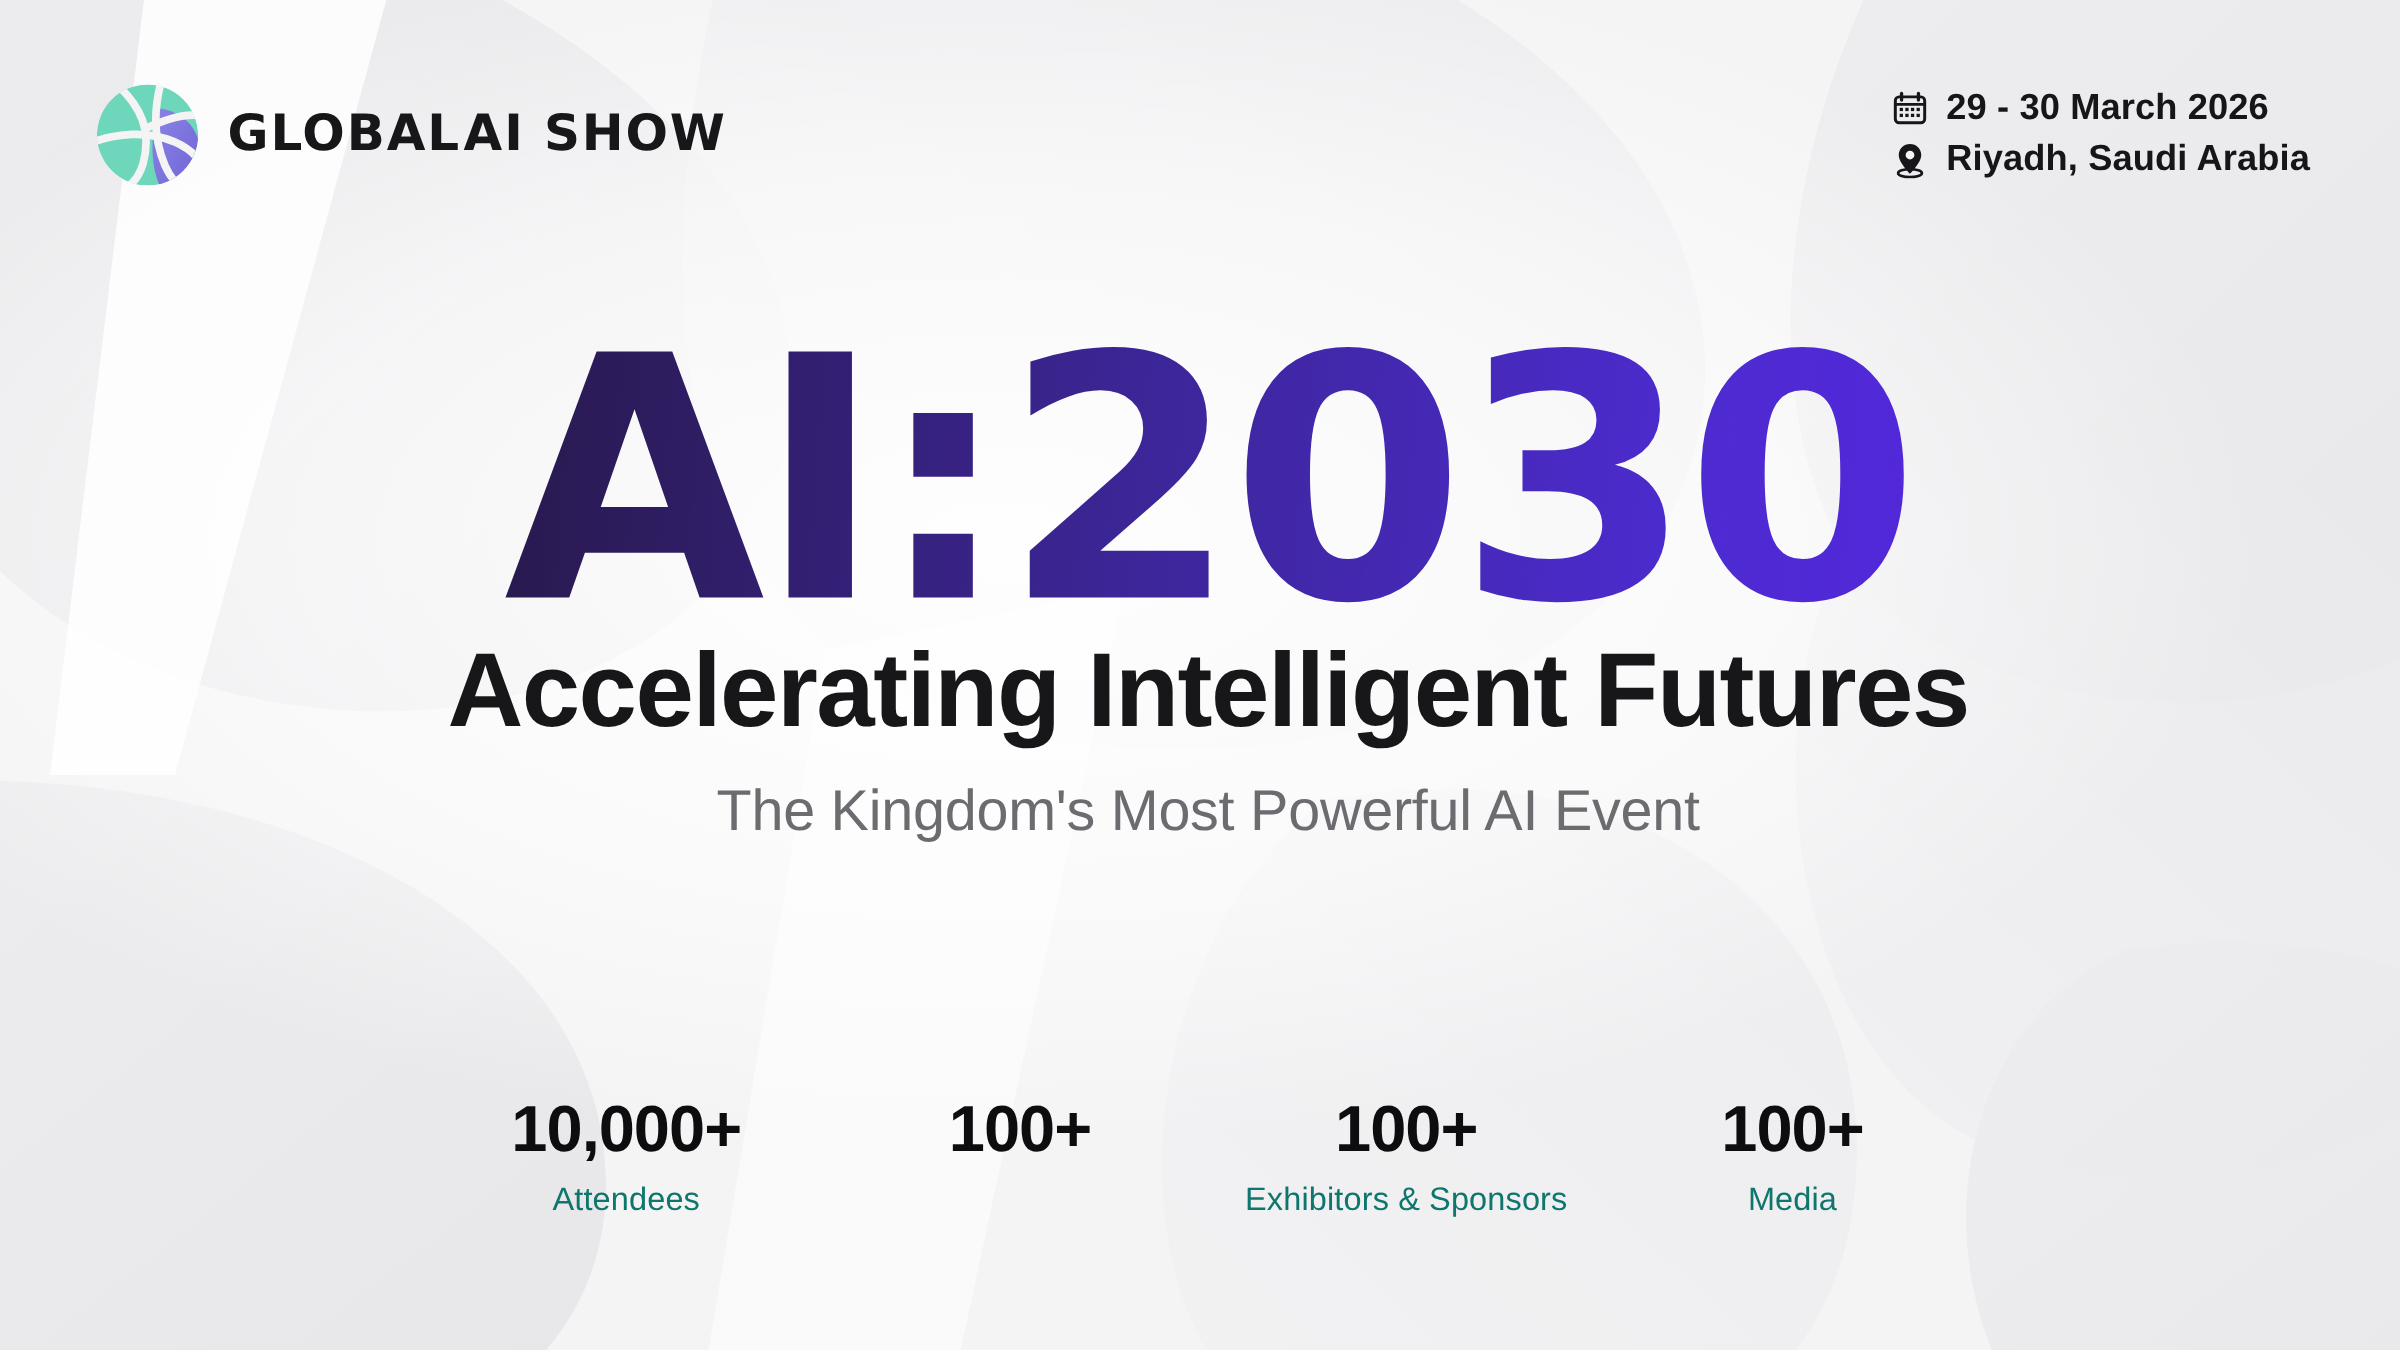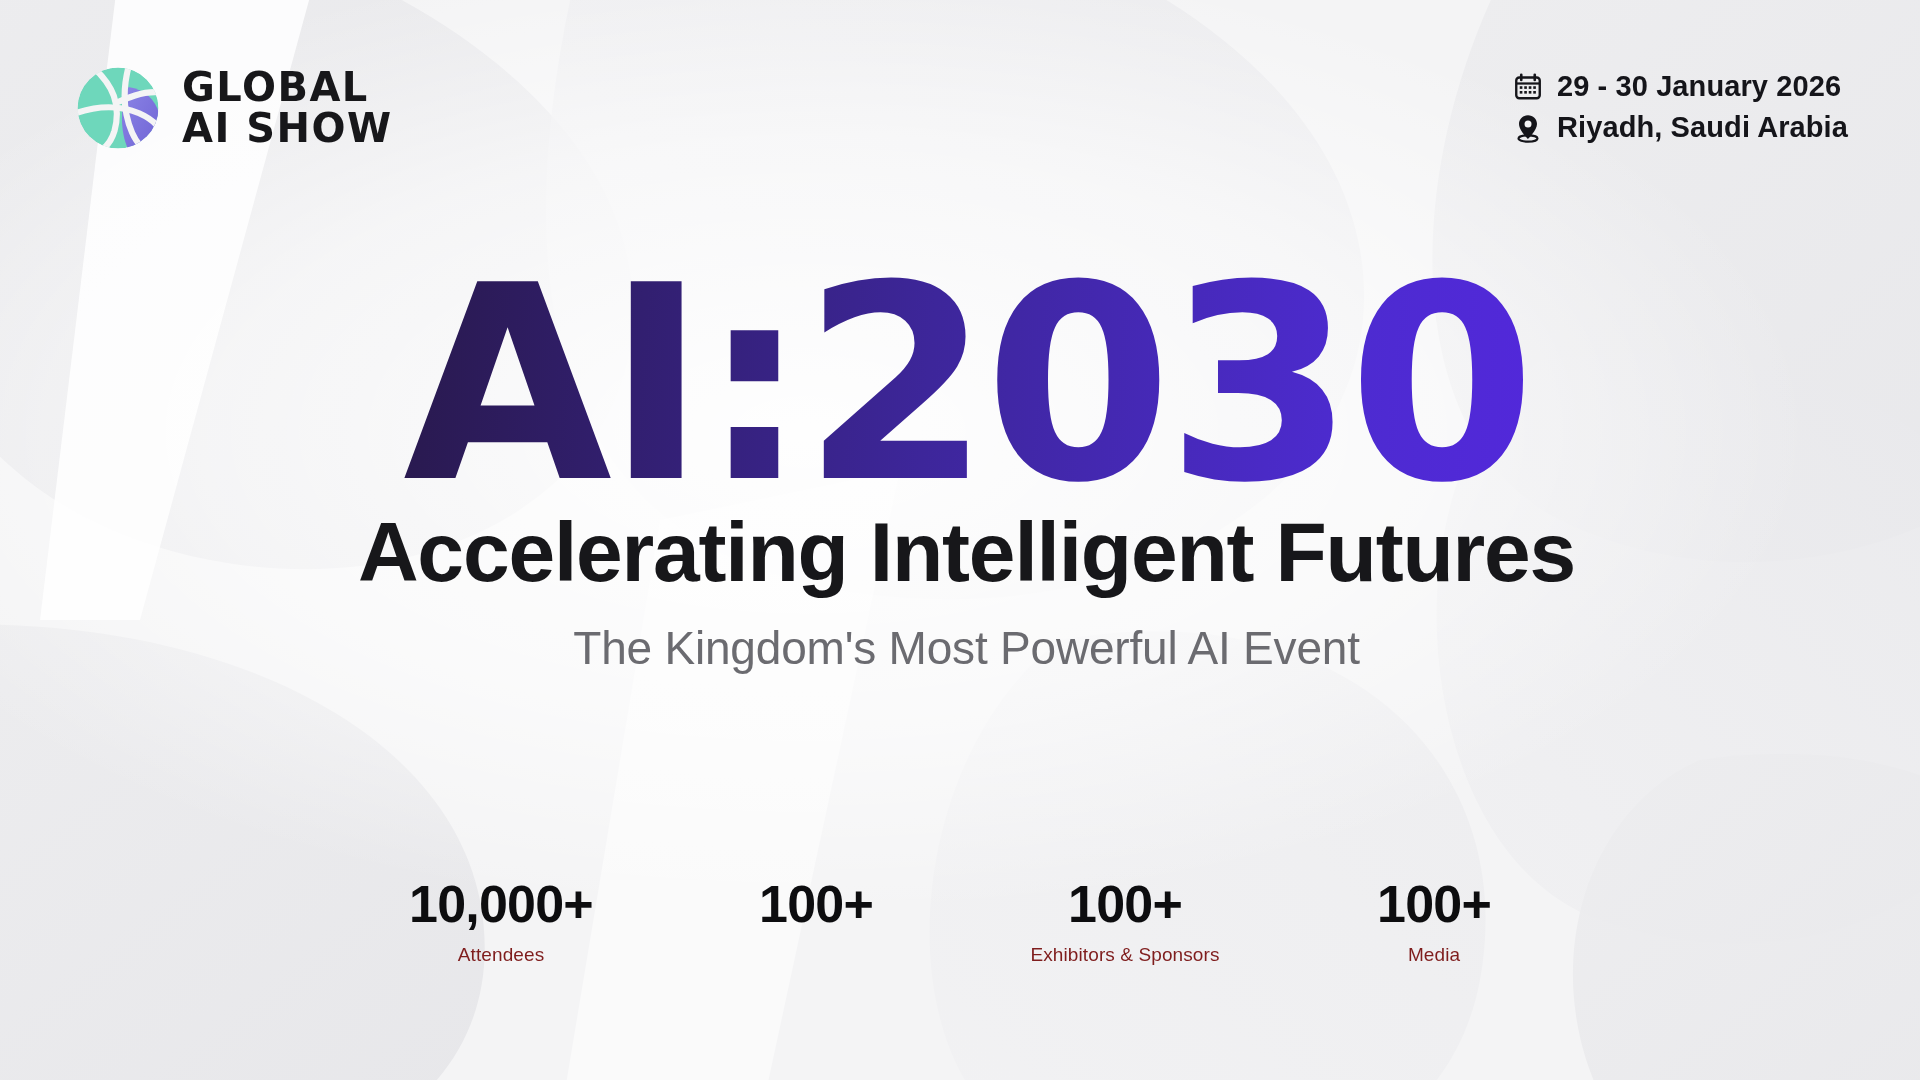--- a/index.html
+++ b/index.html
@@ -37,21 +37,21 @@
     height:200px;
     display:flex;
     align-items:flex-start;
     justify-content:space-between;
     padding:64px 72px 0 74px;
   }
 
   .brand { display:flex; align-items:center; gap:20px; }
   .brand-mark { width:88px; height:88px; flex:0 0 88px; display:block; }
   .brand-words {
-    display:flex; flex-direction:column;
+    display:flex; 
     gap:2px;
     line-height:0.98;
   }
   .brand-line {
     font-family:"DejaVu Sans", sans-serif;
     font-size:40px;
     font-weight:700;
     letter-spacing:1.5px;
     color:#17171a;
     white-space:nowrap;
@@ -122,23 +122,23 @@
   .stat-value {
     font-size:52px;
     font-weight:700;
     color:#0d0d0f;
     letter-spacing:-0.8px;
     line-height:1.05;
     white-space:nowrap;
   }
   .stat-label {
     margin-top:12px;
-    font-size:19px;
+    font-size:26px;
     font-weight:400;
-    color:#7f1d1d;
+    color:#0f766e;
     letter-spacing:0.1px;
     white-space:nowrap;
   }
 </style>
 </head>
 <body>
 
 <div class="stage">
 
   <svg class="bg-layer" viewBox="0 0 1920 1080" preserveAspectRatio="none" aria-hidden="true">
@@ -217,21 +217,21 @@
             <rect x="5.4" y="11.4" width="2.1" height="2.1"></rect>
               <rect x="9.0" y="11.4" width="2.1" height="2.1"></rect>
             <rect x="12.6" y="11.4" width="2.1" height="2.1"></rect>
               <rect x="16.2" y="11.4" width="2.1" height="2.1"></rect>
             <rect x="5.4" y="15.2" width="2.1" height="2.1"></rect>
               <rect x="9.0" y="15.2" width="2.1" height="2.1"></rect>
             <rect x="12.6" y="15.2" width="2.1" height="2.1"></rect>
               <rect x="16.2" y="15.2" width="2.1" height="2.1"></rect>
           </g>
         </svg>
-        <span class="meta-text">29 - 30 January 2026</span>
+        <span class="meta-text">29 - 30 March 2026</span>
       </div>
       <div class="meta-row">
         <svg class="meta-icon" viewBox="0 0 24 24" aria-hidden="true">
           <path d="M12 1.8c-4.0 0-7.2 3.1-7.2 7.0 0 5.0 7.2 12.0 7.2 12.0s7.2-7.0 7.2-12.0c0-3.9-3.2-7.0-7.2-7.0z" fill="#15151a"></path>
           <circle cx="12" cy="8.8" r="2.8" fill="#f4f4f5"></circle>
           <ellipse cx="12" cy="20.4" rx="7.6" ry="2.5" fill="none" stroke="#15151a" stroke-width="1.7"></ellipse>
         </svg>
         <span class="meta-text">Riyadh, Saudi Arabia</span>
       </div>
     </div>

